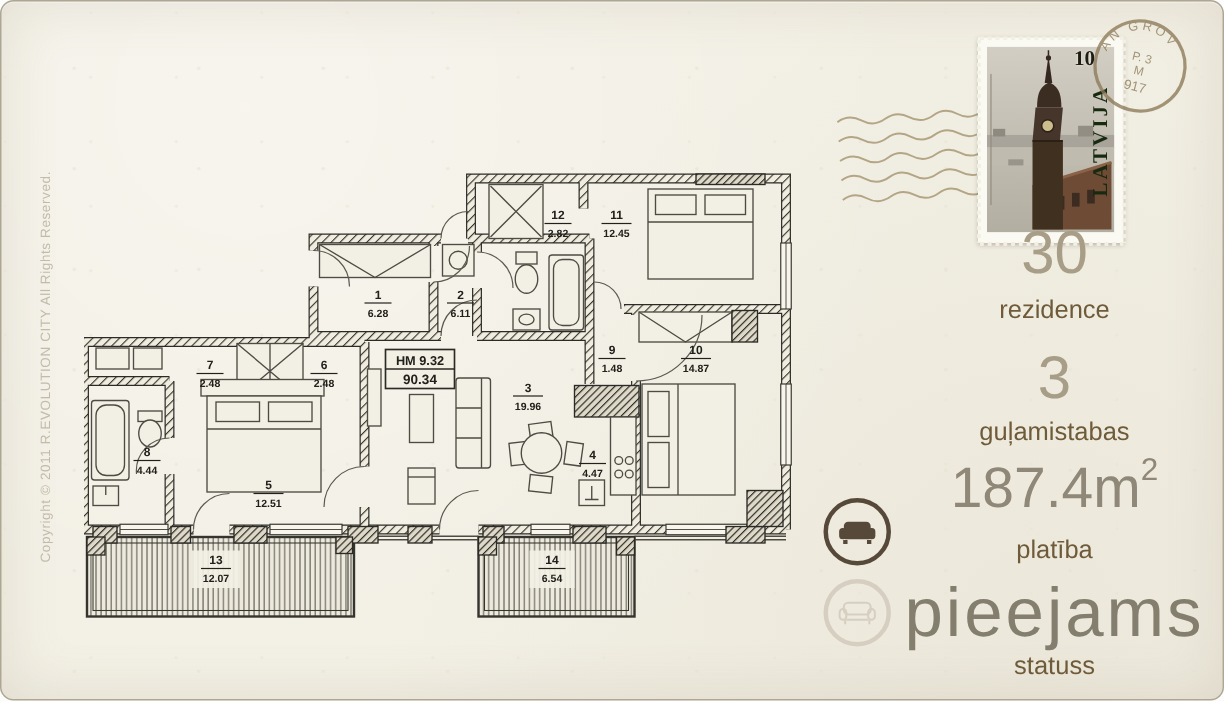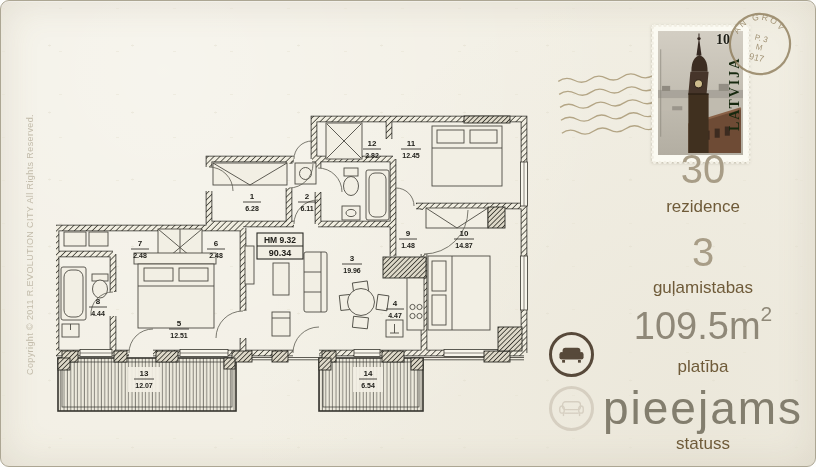--- a/index.html
+++ b/index.html
@@ -373,21 +373,21 @@
     </g>
   </svg>
 
   <div id="v-res" class="col val">30</div>
   <div id="l-res" class="col lbl">rezidence</div>
 
   <div id="v-bed" class="col val">3</div>
   <div id="l-bed" class="col lbl">guļamistabas</div>
 
   <div id="v-area" class="col">
-    <span>109.5</span><span>m</span><sup>2</sup>
+    <span>187.4</span><span>m</span><sup>2</sup>
   </div>
   <div id="l-area" class="col lbl">platība</div>
 
   <div id="v-status" class="col">pieejams</div>
   <div id="l-status" class="col lbl">statuss</div>
 
   <div id="badge-active" class="badge">
     <svg width="27" height="19" viewBox="0 0 24 17">
       <g fill="#57493a">
         <rect x="4" y="2.5" width="16" height="7" rx="2.6"></rect>

